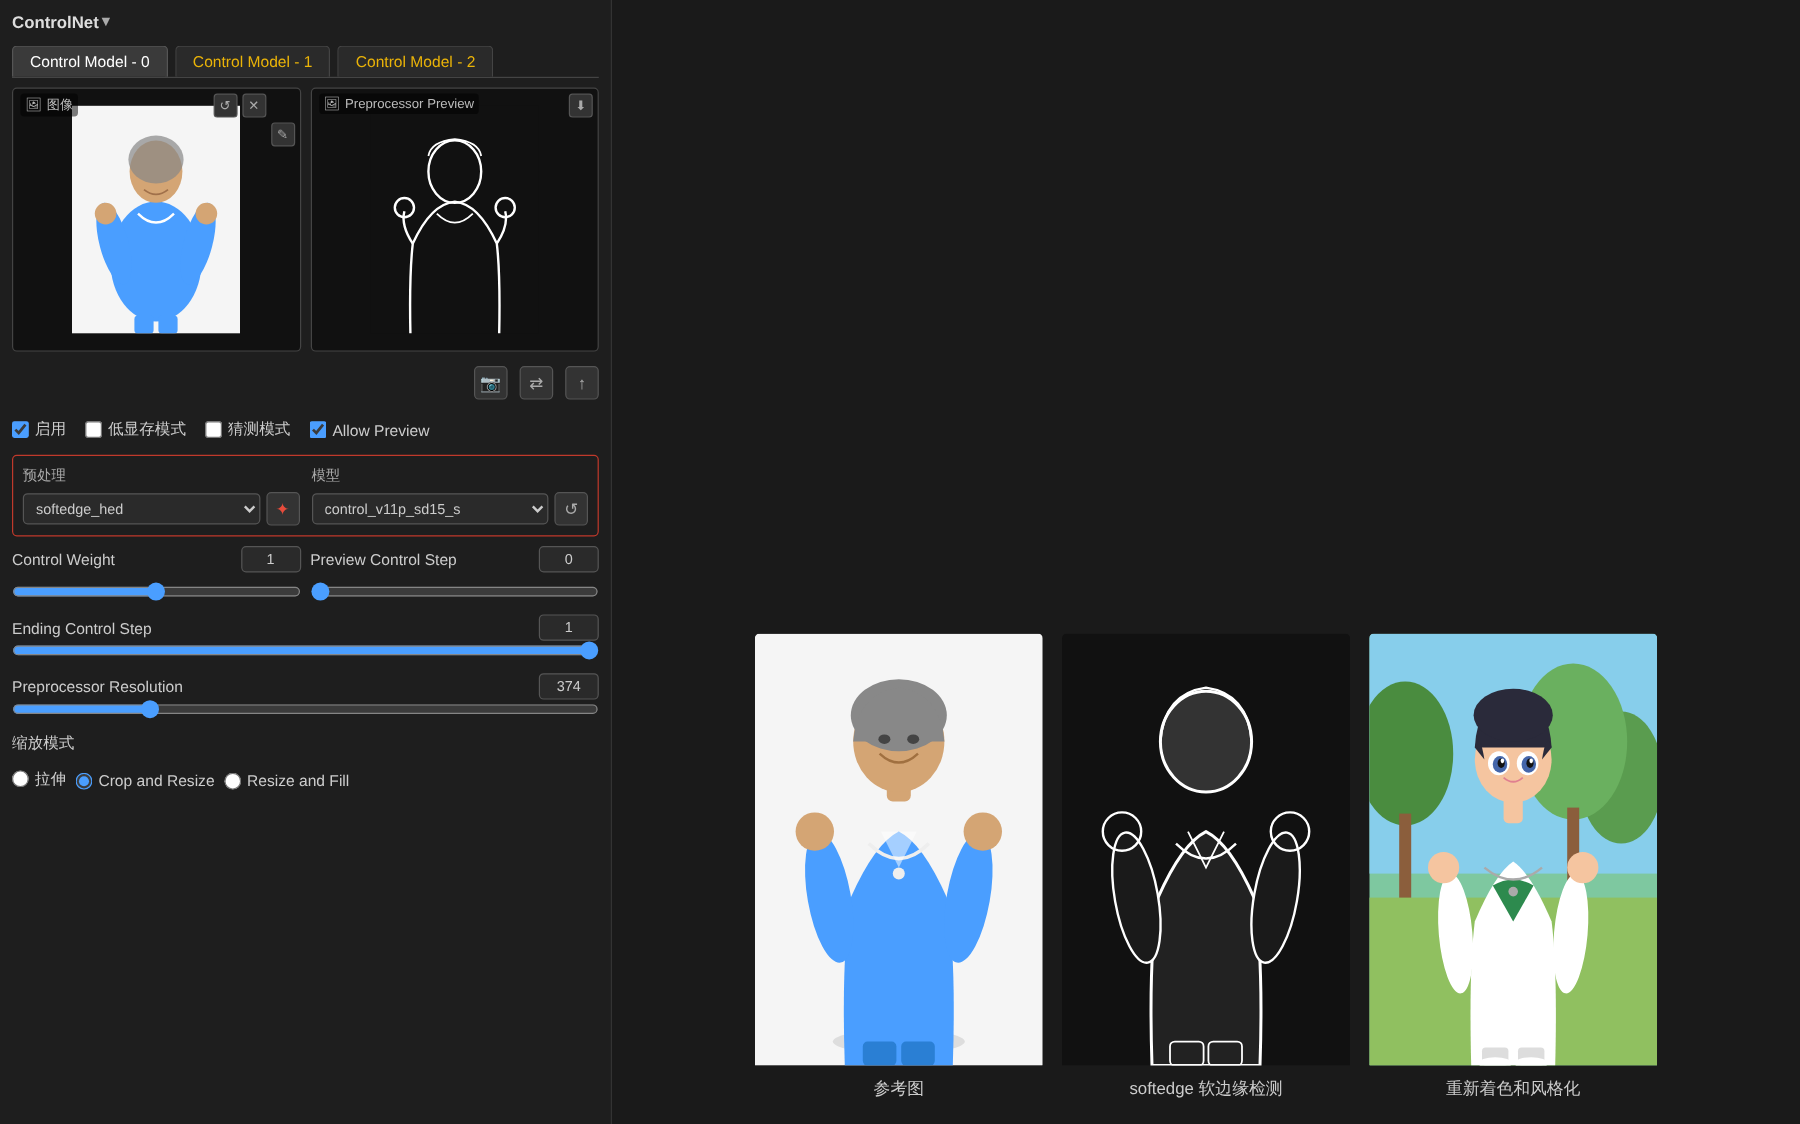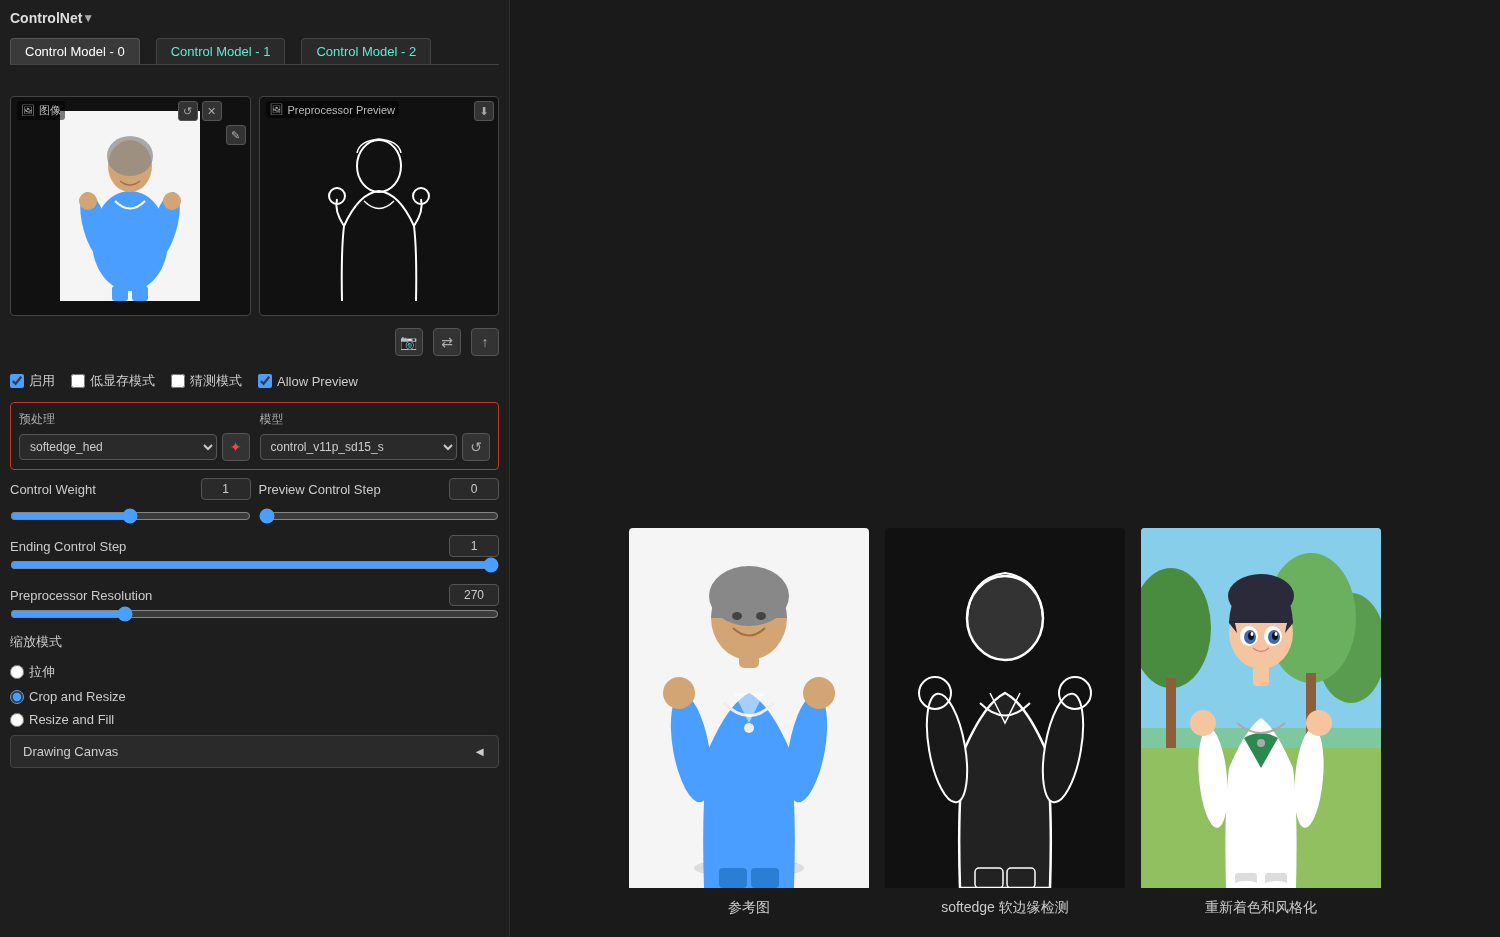--- a/index.html
+++ b/index.html
@@ -39,31 +39,31 @@
     }
 
     .panel-arrow {
       color: #aaa;
       font-size: 12px;
     }
 
     
     .tabs {
       display: flex;
-      gap: 16px;
+      gap: 6px;
       border-bottom: 1px solid #444;
-      margin-bottom: 23px;
+      margin-bottom: 0;
     }
 
     .tab {
       padding: 5px 14px;
       border-radius: 4px 4px 0 0;
       cursor: pointer;
       font-size: 13px;
-      color: #5eead4;
+      color: #eab308;
       background: #2a2a2a;
       border: 1px solid #444;
       border-bottom: none;
     }
 
     .tab.active {
       background: #3a3a3a;
       color: #fff;
       border-color: #555;
     }
@@ -265,22 +265,21 @@
     }
 
     .zoom-label {
       color: #ccc;
       font-size: 13px;
     }
 
     .zoom-options {
       display: flex;
       gap: 8px;
-      align-items: flex-start;
-      flex-direction: column;
+      align-items: flex-end;
     }
 
     .radio-item {
       display: flex;
       align-items: center;
       gap: 5px;
       cursor: pointer;
     }
 
     .radio-item input[type="radio"] {
@@ -512,21 +511,21 @@
       <div class="slider-header">
         <span class="slider-label">Ending Control Step</span>
         <span class="slider-value">1</span>
       </div>
       <input type="range" min="0" max="1" value="1" step="0.01" style="width: 100%; accent-color: rgb(74, 158, 255);">
     </div>
 
     <div>
       <div class="slider-header">
         <span class="slider-label">Preprocessor Resolution</span>
-        <span class="slider-value">270</span>
+        <span class="slider-value">374</span>
       </div>
       <input type="range" min="64" max="2048" value="512" step="8" style="width: 100%; accent-color: rgb(74, 158, 255);">
     </div>
   </div>
 
   <div class="zoom-section">
     <span class="zoom-label">缩放模式</span>
     <div class="zoom-options">
       <label class="radio-item">
         <input type="radio" name="zoom" style="">
@@ -536,24 +535,20 @@
         <input type="radio" name="zoom" checked="" style="">
         <span class="radio-label">Crop and Resize</span>
       </label>
       <label class="radio-item">
         <input type="radio" name="zoom" style="">
         <span class="radio-label">Resize and Fill</span>
       </label>
     </div>
   </div>
 
-  <div class="drawing-canvas-row">
-    <span class="drawing-canvas-label">Drawing Canvas</span>
-    <span>◄</span>
-  </div>
 
 </div>
 
 <div class="right-panel">
   <div class="gallery-row">
 
     <div class="gallery-item">
       <div class="gallery-img">
         <svg width="240" height="360" viewBox="0 0 240 360">
           <rect width="240" height="360" fill="#f5f5f5"></rect>

